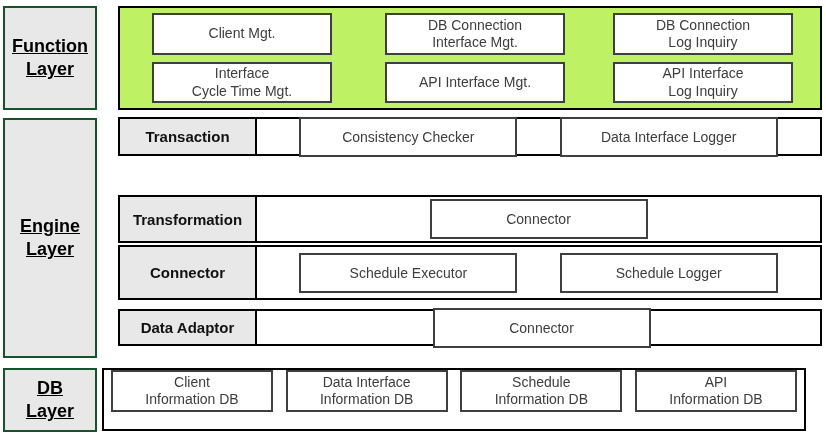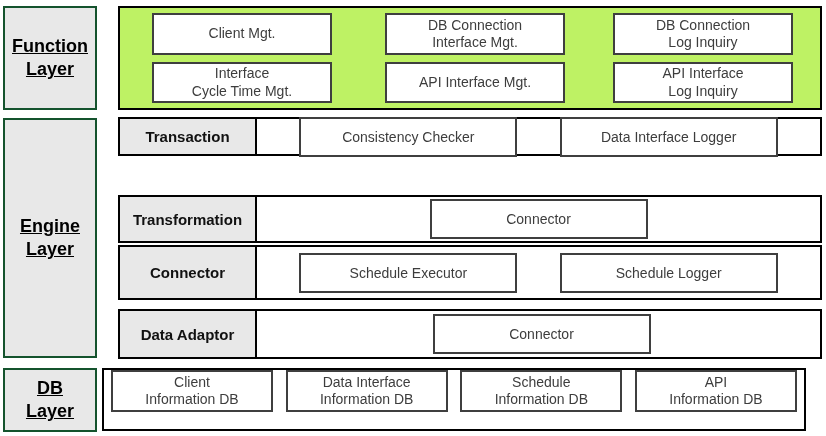--- a/index.html
+++ b/index.html
@@ -61,21 +61,21 @@
   .engine-row {
     position: absolute;
     left: 118px; width: 704px;
     border: 2px solid #000000;
     background: #ffffff;
     display: flex;
   }
   .engine-row.r1 { top: 117px; height: 39px; }
   .engine-row.r2 { top: 195px; height: 48px; }
   .engine-row.r3 { top: 245px; height: 55px; }
-  .engine-row.r4 { top: 309px; height: 50px; gap: 6px; }
+  .engine-row.r4 { top: 309px; height: 37px; gap: 6px; }
   .row-label {
     flex: 0 0 137px;
     background: #e8e8e8;
     border-right: 2px solid #000000;
     display: flex; align-items: center; justify-content: center;
     font-weight: bold;
     font-size: 15px;
     color: #111111;
     text-align: center;
   }

